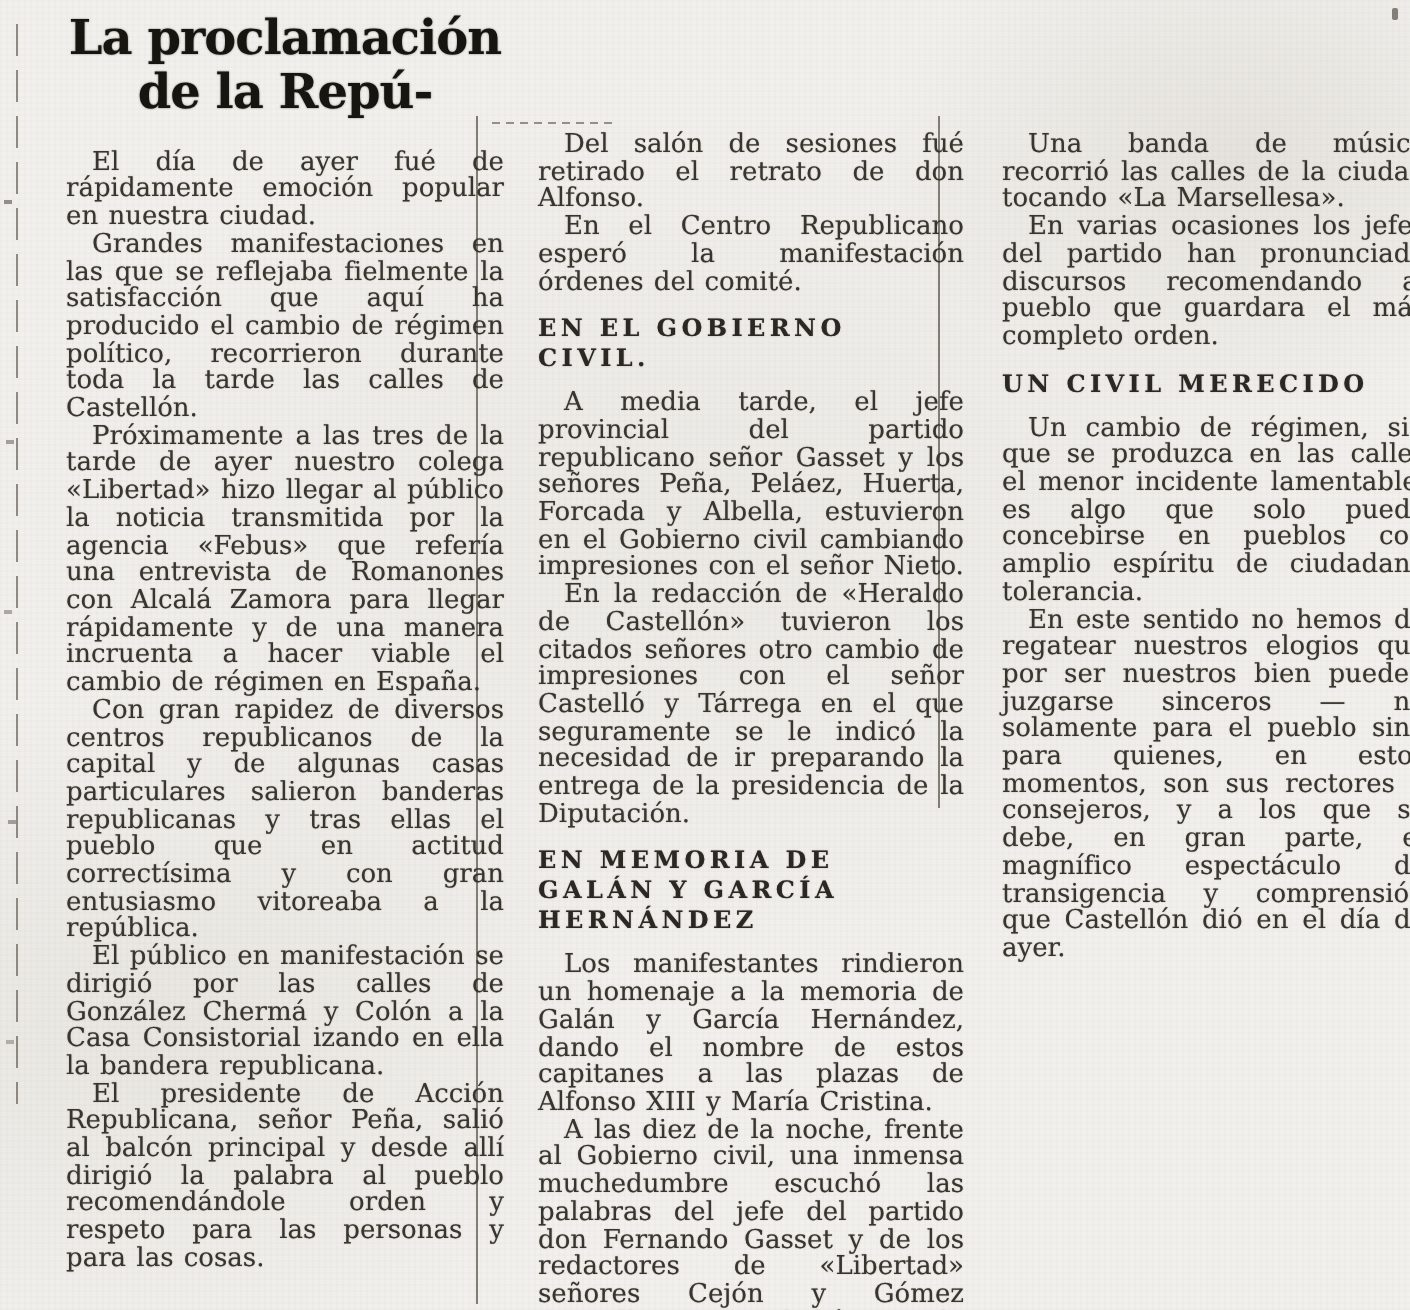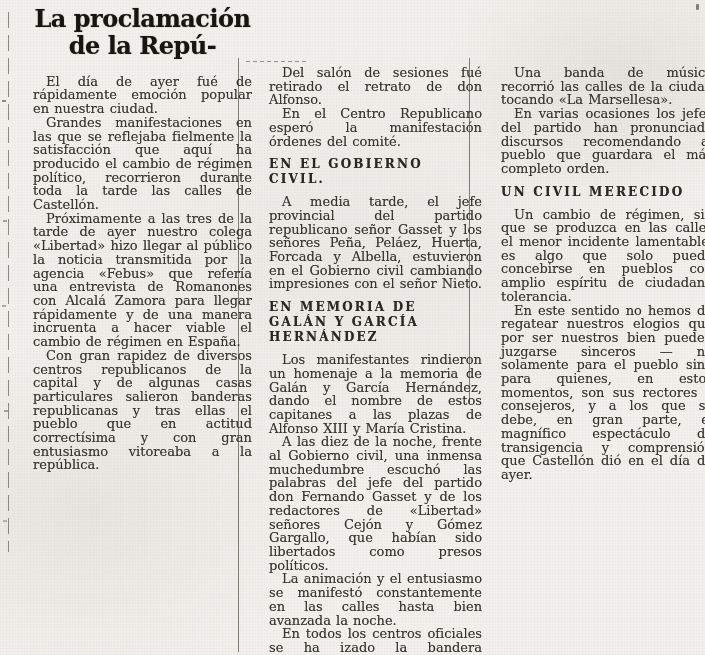--- a/index.html
+++ b/index.html
@@ -126,29 +126,32 @@
 
   <div class="col col-1">
     <h1 class="headline">
       <span>La proclamación de la Repú-</span>
     </h1>
     <div class="body">
         <p class="para">El día de ayer fué de rápidamente emoción popular en nuestra ciudad.</p>
         <p class="para">Grandes manifestaciones en las que se reflejaba fielmente la satisfacción que aquí ha producido el cambio de régimen político, recorrieron durante toda la tarde las calles de Castellón.</p>
         <p class="para">Próximamente a las tres de la tarde de ayer nuestro colega «Libertad» hizo llegar al público la noticia transmitida por la agencia «Febus» que refería una entrevista de Romanones con Alcalá Zamora para llegar rápidamente y de una manera incruenta a hacer viable el cambio de régimen en España.</p>
         <p class="para">Con gran rapidez de diversos centros republicanos de la capital y de algunas casas particulares salieron banderas republicanas y tras ellas el pueblo que en actitud correctísima y con gran entusiasmo vitoreaba a la república.</p>
+        <p class="para">El público en manifestación se dirigió por las calles de González Chermá y Colón a la Casa Consistorial izando en ella la bandera republicana.</p>
+        <p class="para">El presidente de Acción Republicana, señor Peña, salió al balcón principal y desde allí dirigió la palabra al pueblo recomendándole orden y respeto para las personas y para las cosas.</p>
       </div>
   </div>
 
   <div class="col col-2">
     <div class="body">
         <p class="para">Del salón de sesiones fué retirado el retrato de don Alfonso.</p>
         <p class="para">En el Centro Republicano esperó la manifestación órdenes del comité.</p>
         <h3 class="section-head">EN EL GOBIERNO CIVIL.</h3>
         <p class="para">A media tarde, el jefe provincial del partido republicano señor Gasset y los señores Peña, Peláez, Huerta, Forcada y Albella, estuvieron en el Gobierno civil cambiando impresiones con el señor Nieto.</p>
+        <p class="para">En la redacción de «Heraldo de Castellón» tuvieron los citados señores otro cambio de impresiones con el señor Castelló y Tárrega en el que seguramente se le indicó la necesidad de ir preparando la entrega de la presidencia de la Diputación.</p>
         <h3 class="section-head">EN MEMORIA DE GALÁN Y GARCÍA HERNÁNDEZ</h3>
         <p class="para">Los manifestantes rindieron un homenaje a la memoria de Galán y García Hernández, dando el nombre de estos capitanes a las plazas de Alfonso XIII y María Cristina.</p>
         <p class="para">A las diez de la noche, frente al Gobierno civil, una inmensa muchedumbre escuchó las palabras del jefe del partido don Fernando Gasset y de los redactores de «Libertad» señores Cejón y Gómez Gargallo, que habían sido libertados como presos políticos.</p>
         <p class="para">La animación y el entusiasmo se manifestó constantemente en las calles hasta bien avanzada la noche.</p>
         <p class="para">En todos los centros oficiales se ha izado la bandera republicana.</p>
       </div>
   </div>
 
   <div class="col col-3">
     <div class="body">

